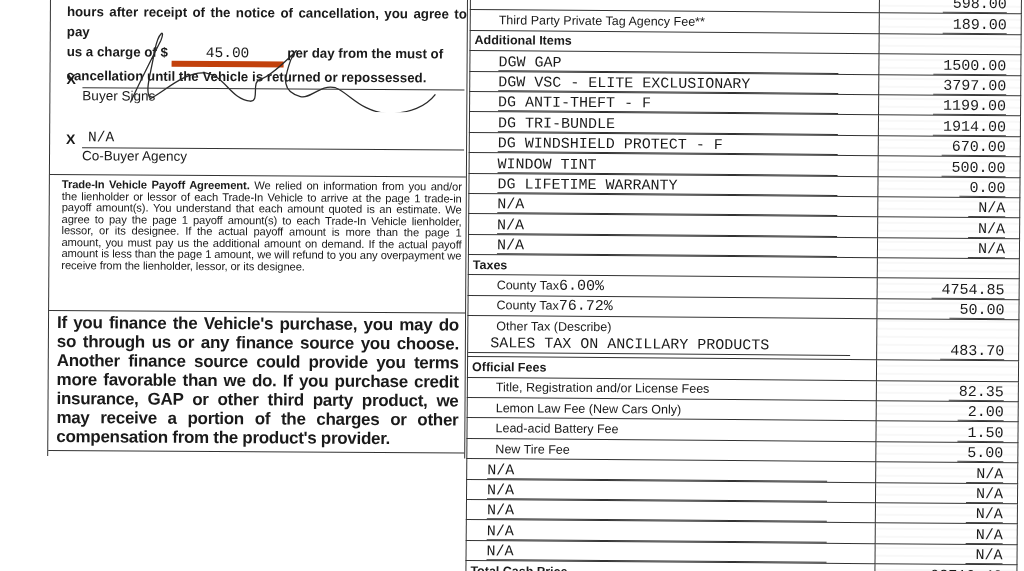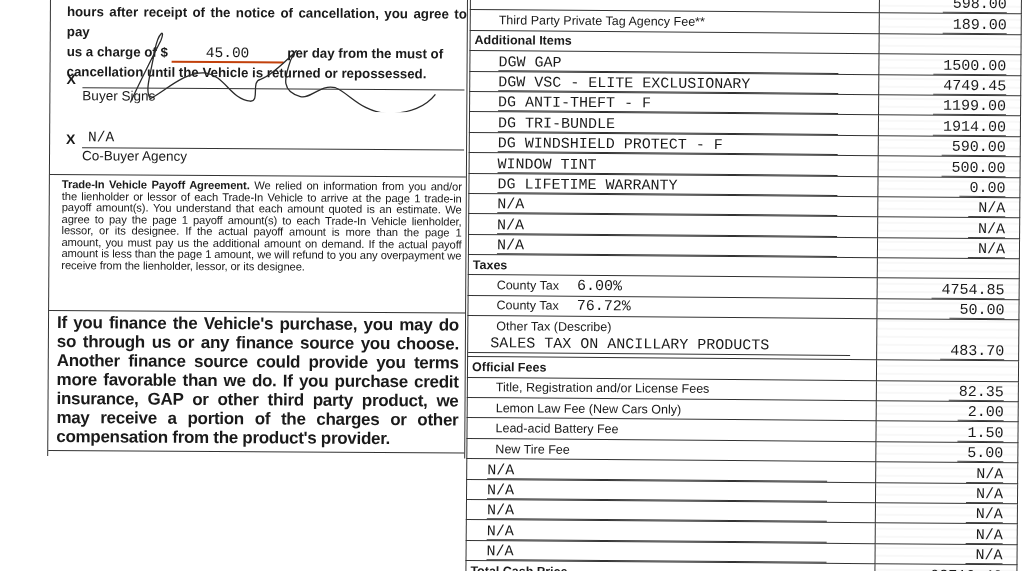--- a/index.html
+++ b/index.html
@@ -10,21 +10,21 @@
   }
   .mono { font-family:"Liberation Mono", "DejaVu Sans Mono", monospace; }
   
   #left {
     position:absolute; left:50px; top:-4px; width:416px; height:460px;
     border-left:1.5px solid #333; border-right:1.5px solid #333;
     transform:rotate(0.35deg); transform-origin:0 0;
   }
   .cancel-text { position:absolute; left:16px; top:6px; width:400px;
     font-size:13.3px; font-weight:bold; line-height:20px; text-align:justify; }
-  .cancel-text .fill { display:inline-block; width:112px; border-bottom:2px solid #c2410c;
+  .cancel-text .fill { display:inline-block; width:112px; border-bottom:6px solid #c2410c;
     text-align:center; font-weight:normal; font-size:14.5px; line-height:16px; }
   .sig { position:absolute; left:16px; width:398px; }
   .sig .x { position:absolute; left:0; top:0; font-size:14px; font-weight:bold; }
   .sig .line { position:absolute; left:16px; right:0; top:16px; border-bottom:1px solid #333; }
   .sig .val { position:absolute; left:22px; top:-2px; font-size:14.5px; }
   .sig .lbl { position:absolute; left:16px; top:17px; font-size:13.5px; font-weight:normal; }
   #sig-buyer { top:75px; height:40px; }
   #sig-cobuyer { top:135px; height:40px; }
   .signature { position:absolute; left:60px; top:24px; width:340px; height:90px; }
   .tradein {
@@ -51,21 +51,21 @@
   td.amt { width:156px; text-align:right; padding-right:14px;
     font-family:"Liberation Mono", "DejaVu Sans Mono", monospace; font-size:15px; line-height:15px;
     background:repeating-linear-gradient(0deg,#fff 0,#fff 6px,#f1f1f1 7px,#fff 8px); }
   td.amt span { border-bottom:1px solid #444; display:inline-block; padding-left:10px; }
   .hdr { font-size:12.5px; font-weight:bold; padding-left:4px; vertical-align:middle; }
   .sub { font-size:12.5px; padding-left:28px; vertical-align:middle; }
   .item { font-family:"Liberation Mono", "DejaVu Sans Mono", monospace; font-size:15px;
     padding-left:28px; line-height:15px; }
   .item span { display:inline-block; border-bottom:1px solid #333; min-width:340px; }
   .tax-rate { font-family:"Liberation Mono", "DejaVu Sans Mono", monospace; font-size:15px;
-    margin-left:18px; }
+    }
   .other-desc { font-family:"Liberation Mono", "DejaVu Sans Mono", monospace; font-size:15px;
     padding-left:22px; display:inline-block; border-bottom:1px solid #333; width:360px; }
 </style>
 </head>
 <body>
 
 <div id="left">
   <div class="cancel-text">
     <span>hours after receipt of the notice of cancellation, you agree to pay</span><br>
     <span>us a charge of $</span>
@@ -114,33 +114,33 @@
     <tr>
       <td class="desc hdr">Additional Items</td>
       <td class="amt"></td>
     </tr>
     <tr>
           <td class="desc item"><span>DGW GAP</span></td>
           <td class="amt"><span>1500.00</span></td>
         </tr>
     <tr>
           <td class="desc item"><span>DGW VSC - ELITE EXCLUSIONARY</span></td>
-          <td class="amt"><span>4749.45</span></td>
+          <td class="amt"><span>3797.00</span></td>
         </tr>
     <tr>
           <td class="desc item"><span>DG ANTI-THEFT - F</span></td>
           <td class="amt"><span>1199.00</span></td>
         </tr>
     <tr>
           <td class="desc item"><span>DG TRI-BUNDLE</span></td>
           <td class="amt"><span>1914.00</span></td>
         </tr>
     <tr>
           <td class="desc item"><span>DG WINDSHIELD PROTECT - F</span></td>
-          <td class="amt"><span>590.00</span></td>
+          <td class="amt"><span>670.00</span></td>
         </tr>
     <tr>
           <td class="desc item"><span>WINDOW TINT</span></td>
           <td class="amt"><span>500.00</span></td>
         </tr>
     <tr>
           <td class="desc item"><span>DG LIFETIME WARRANTY</span></td>
           <td class="amt"><span>0.00</span></td>
         </tr>
     <tr>

